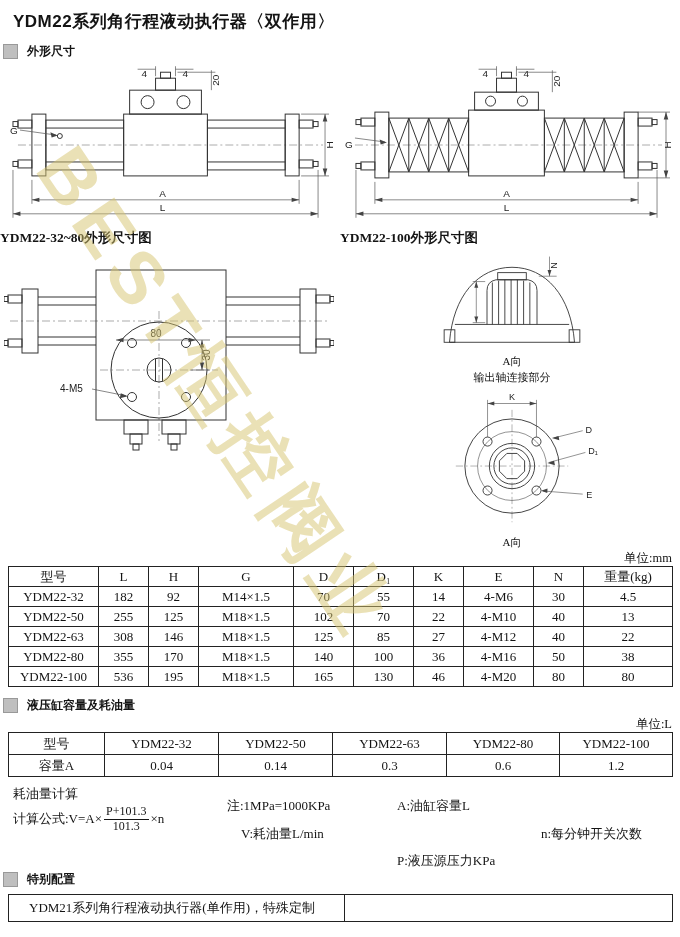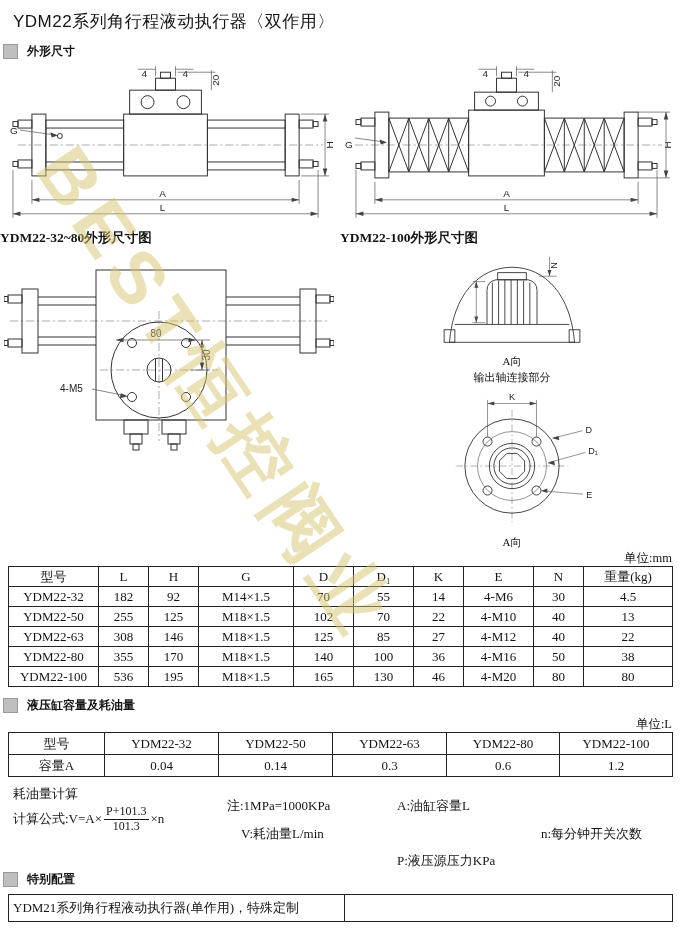--- a/index.html
+++ b/index.html
@@ -1,17 +1,17 @@
 <!DOCTYPE html>
 <html><head>
 <meta charset="utf-8">
 <style>
   html,body{margin:0;padding:0;}
   body{width:680px;height:937px;background:#fff;font-family:"Liberation Serif",serif;color:#141414;position:relative;overflow:hidden;}
-  .title{font-family:"Liberation Sans",sans-serif;font-weight:normal;font-size:17px;padding:10px 0 0 13px;letter-spacing:.5px;}
+  .title{font-family:"Liberation Sans",sans-serif;font-weight:bold;font-size:17px;padding:10px 0 0 13px;letter-spacing:.5px;}
   .section-header{display:flex;align-items:center;gap:9px;font-family:"Liberation Sans",sans-serif;font-weight:bold;font-size:12px;margin:10px 0 2px 3px;}
   .sq{width:13px;height:13px;background:#bfbfbf;border:1px solid #999;}
   .drawings-top{display:flex;margin:4px 4px 0 6px;}
   .captions-row{display:flex;height:18px;}
   .drawing-caption{width:50%;text-align:left;font-weight:bold;font-size:13.5px;}
   .drawings-mid{display:flex;margin-top:6px;}
   .mid-left{margin-left:4px;}
   .mid-right{width:240px;margin-left:auto;margin-right:48px;display:flex;flex-direction:column;align-items:center;}
   .cap{font-size:11px;text-align:center;line-height:16px;height:16px;}
   .unit-row{text-align:right;padding-right:8px;font-size:12.5px;height:16px;}
@@ -23,21 +23,21 @@
   .calc-title{position:absolute;left:0;top:0;}
   .formula{position:absolute;left:0;top:20px;display:flex;align-items:center;}
   .frac{display:inline-flex;flex-direction:column;align-items:center;margin:0 2px;font-size:12px;line-height:1.15;}
   .frac .num{border-bottom:1px solid #141414;padding:0 2px;}
   .note{position:absolute;left:214px;top:12px;text-align:center;}
   .vl{position:absolute;left:228px;top:40px;}
   .al{position:absolute;left:384px;top:12px;}
   .pl{position:absolute;left:384px;top:40px;margin-top:27px;}
   .nl{position:absolute;left:528px;top:40px;}
   .special-table{margin-top:6px;}
-  .special-table td{text-align:left;padding-left:4px;height:26px;}
+  .special-table td{text-align:left;padding-left:20px;height:26px;}
   .watermark{position:absolute;left:95px;top:128px;transform:rotate(56deg);transform-origin:0 0;font-family:"Liberation Sans",sans-serif;font-weight:bold;font-size:74px;letter-spacing:10px;color:rgba(213,196,110,0.5);white-space:nowrap;pointer-events:none;z-index:5;}
   svg .ln{stroke:#333;fill:none;stroke-width:1;}
   svg .thin{stroke:#555;fill:none;stroke-width:.7;}
   svg .dash{stroke:#888;fill:none;stroke-width:.7;stroke-dasharray:8 3 2 3;}
   svg .arr{fill:#444;stroke:none;}
   svg text{font-family:"Liberation Sans",sans-serif;font-size:10px;fill:#222;}
 </style>
 </head>
 <body>
 

